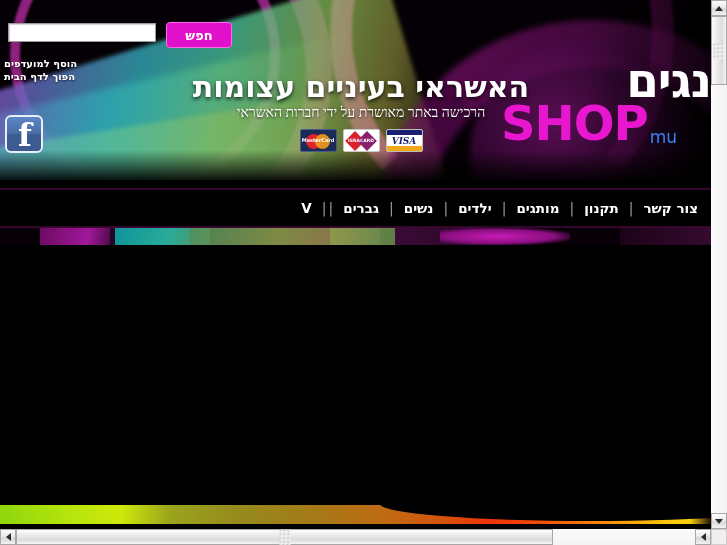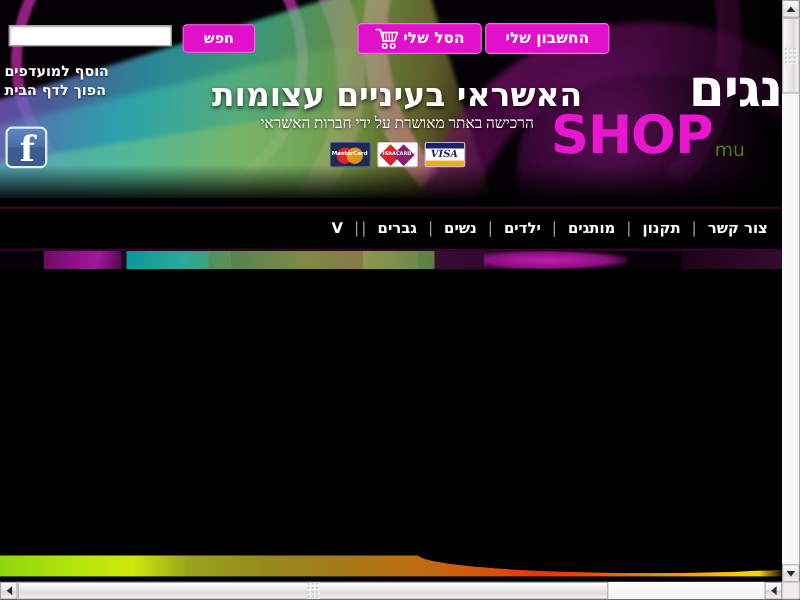--- a/index.html
+++ b/index.html
@@ -182,21 +182,21 @@
     position: absolute;
     left: 0; top: 58px;
     width: 120px;
     z-index: 10;
     text-align: left;
     direction: rtl;
   }
   #side-links a {
     display: block;
     color: #ffffff;
-    font-size: 13px;
+    font-size: 10px;
     font-weight: bold;
     text-decoration: none;
     padding: 0 6px 2px 4px;
     text-shadow: 0 1px 2px rgba(0,0,0,0.65);
     white-space: nowrap;
     text-align: left;
     font-family: "DejaVu Sans", sans-serif;
   }
   #fb-icon {
     position: absolute;
@@ -314,21 +314,21 @@
   }
   #logo-shop {
     color: #e916d0;
     font-size: 48px;
     font-weight: bold;
     letter-spacing: -1px;
     font-family: "DejaVu Sans", sans-serif;
     line-height: 48px;
   }
   #logo-mu {
-    color: #4d7c0f;
+    color: #3b82f6;
     font-size: 17px;
     font-family: "DejaVu Sans", sans-serif;
     vertical-align: bottom;
     padding-left: 2px;
   }
 
   
   #navbar {
     position: absolute;
     left: 0; top: 188px;
@@ -509,33 +509,21 @@
       <div class="swirl sw-fade-right"></div>
       <div class="swirl sw-fade-bottom"></div>
 
       <div id="topbar">
         <input id="search-input" type="text" value="" placeholder="" style="">
 
         <div class="pink-btn" id="btn-search">
           <span>חפש</span>
         </div>
 
-        <div class="pink-btn" id="btn-cart">
-          <span>הסל שלי</span>
-          <svg class="cart-svg" viewBox="0 0 24 22">
-            <path d="M1 2 h4 l3.2 11.5 h11 l3-8.5 h-15.4" fill="none" stroke="#ffffff" stroke-width="1.7" stroke-linejoin="round" stroke-linecap="round"></path>
-            <path d="M8 5.5 v8 M11 5.5 v8 M14 5.5 v8 M17 5.5 v7" stroke="#ffffff" stroke-width="1.2"></path>
-            <circle cx="9.5" cy="18.5" r="2.2" fill="none" stroke="#ffffff" stroke-width="1.6"></circle>
-            <circle cx="17.5" cy="18.5" r="2.2" fill="none" stroke="#ffffff" stroke-width="1.6"></circle>
-          </svg>
-        </div>
-
-        <div class="pink-btn" id="btn-account">
-          <span>החשבון שלי</span>
-        </div>
+
       </div>
 
       <div id="side-links">
         <a href="#">הוסף למועדפים</a>
         <a href="#">הפוך לדף הבית</a>
       </div>
 
       <div id="fb-icon">
         <span>f</span>
       </div>

